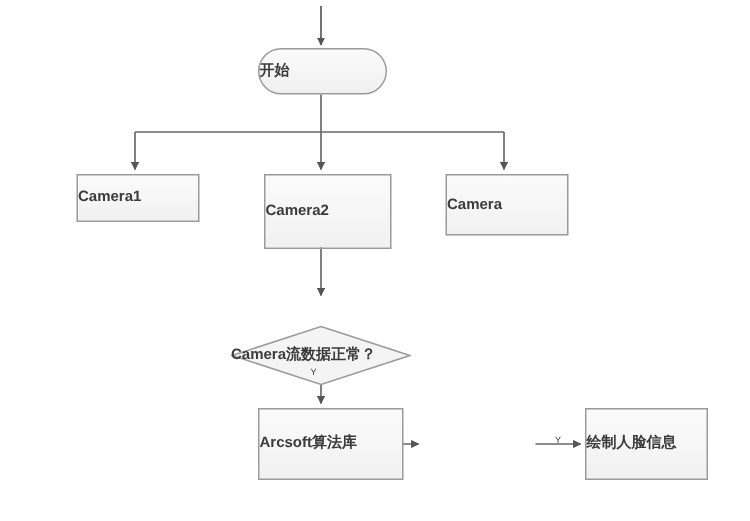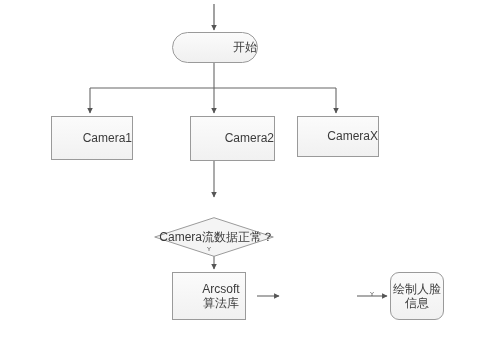--- a/index.html
+++ b/index.html
@@ -22,26 +22,27 @@
     left: 0;
     top: 0;
     width: 500px;
     height: 347px;
   }
   .node {
     position: absolute;
     box-sizing: border-box;
     display: flex;
     align-items: center;
-    justify-content: flex-end;
+    justify-content: flex-start;
     text-align: center;
     color: #3b3b3b;
-    font-size: 12px;
+    font-size: 10px;
     line-height: 1.2;
     z-index: 2;
+    font-weight: bold;
   }
   .node.process {
     border: 1px solid #9a9a9a;
     background: linear-gradient(180deg, #fbfbfb 0%, #f1f1f1 100%);
   }
   .node.terminator {
     border: 1px solid #9a9a9a;
     border-radius: 16px;
     background: linear-gradient(180deg, #fbfbfb 0%, #f0f0f0 100%);
   }
@@ -99,45 +100,45 @@
 
     <path d="M 257 296 L 279 296" stroke="#666666" stroke-width="1.1" fill="none" marker-end="url(#arrow)"></path>
 
     <path d="M 357 296 L 387 296" stroke="#666666" stroke-width="1.1" fill="none" marker-end="url(#arrow)"></path>
   </svg>
 
   <div class="node terminator" style="left:172px; top:32px; width:86px; height:31px;">
     <span>开始</span>
   </div>
 
-  <div class="node process" style="left:51px; top:116px; width:82px; height:44px;">
+  <div class="node process" style="left:51px; top:116px; width:82px; height:32px;">
     <span>Camera1</span>
   </div>
 
-  <div class="node process" style="left:190px; top:116px; width:85px; height:45px;">
+  <div class="node process" style="left:176px; top:116px; width:85px; height:50px;">
     <span>Camera2</span>
   </div>
 
   <div class="node process" style="left:297px; top:116px; width:82px; height:41px;">
-    <span>CameraX</span>
+    <span>Camera</span>
   </div>
 
   <div class="node decision" style="left:154px; top:217px; width:120px; height:40px;">
     <svg class="dshape" viewBox="0 0 120 40" preserveAspectRatio="none">
       <polygon points="60,0.7 119.3,20 60,39.3 0.7,20" fill="#f4f4f4" stroke="#9a9a9a" stroke-width="1"></polygon>
     </svg>
     <span class="dlabel">Camera流数据正常？</span>
   </div>
 
-  <div class="node process" style="left:172px; top:272px; width:74px; height:48px;padding-left:24px;">
+  <div class="node process" style="left:172px; top:272px; width:97px; height:48px;">
     <span>Arcsoft算法库</span>
   </div>
 
 
-  <div class="node process" style="left:390px; top:272px; width:54px; height:48px;border-radius:9px;">
+  <div class="node process" style="left:390px; top:272px; width:82px; height:48px;">
     <span>绘制人脸信息</span>
   </div>
 
   <div class="edge-label" style="left:207px; top:246px;">Y</div>
 
   <div class="edge-label" style="left:370px; top:291px;">Y</div>
 
 </div>
 
 </body></html>

